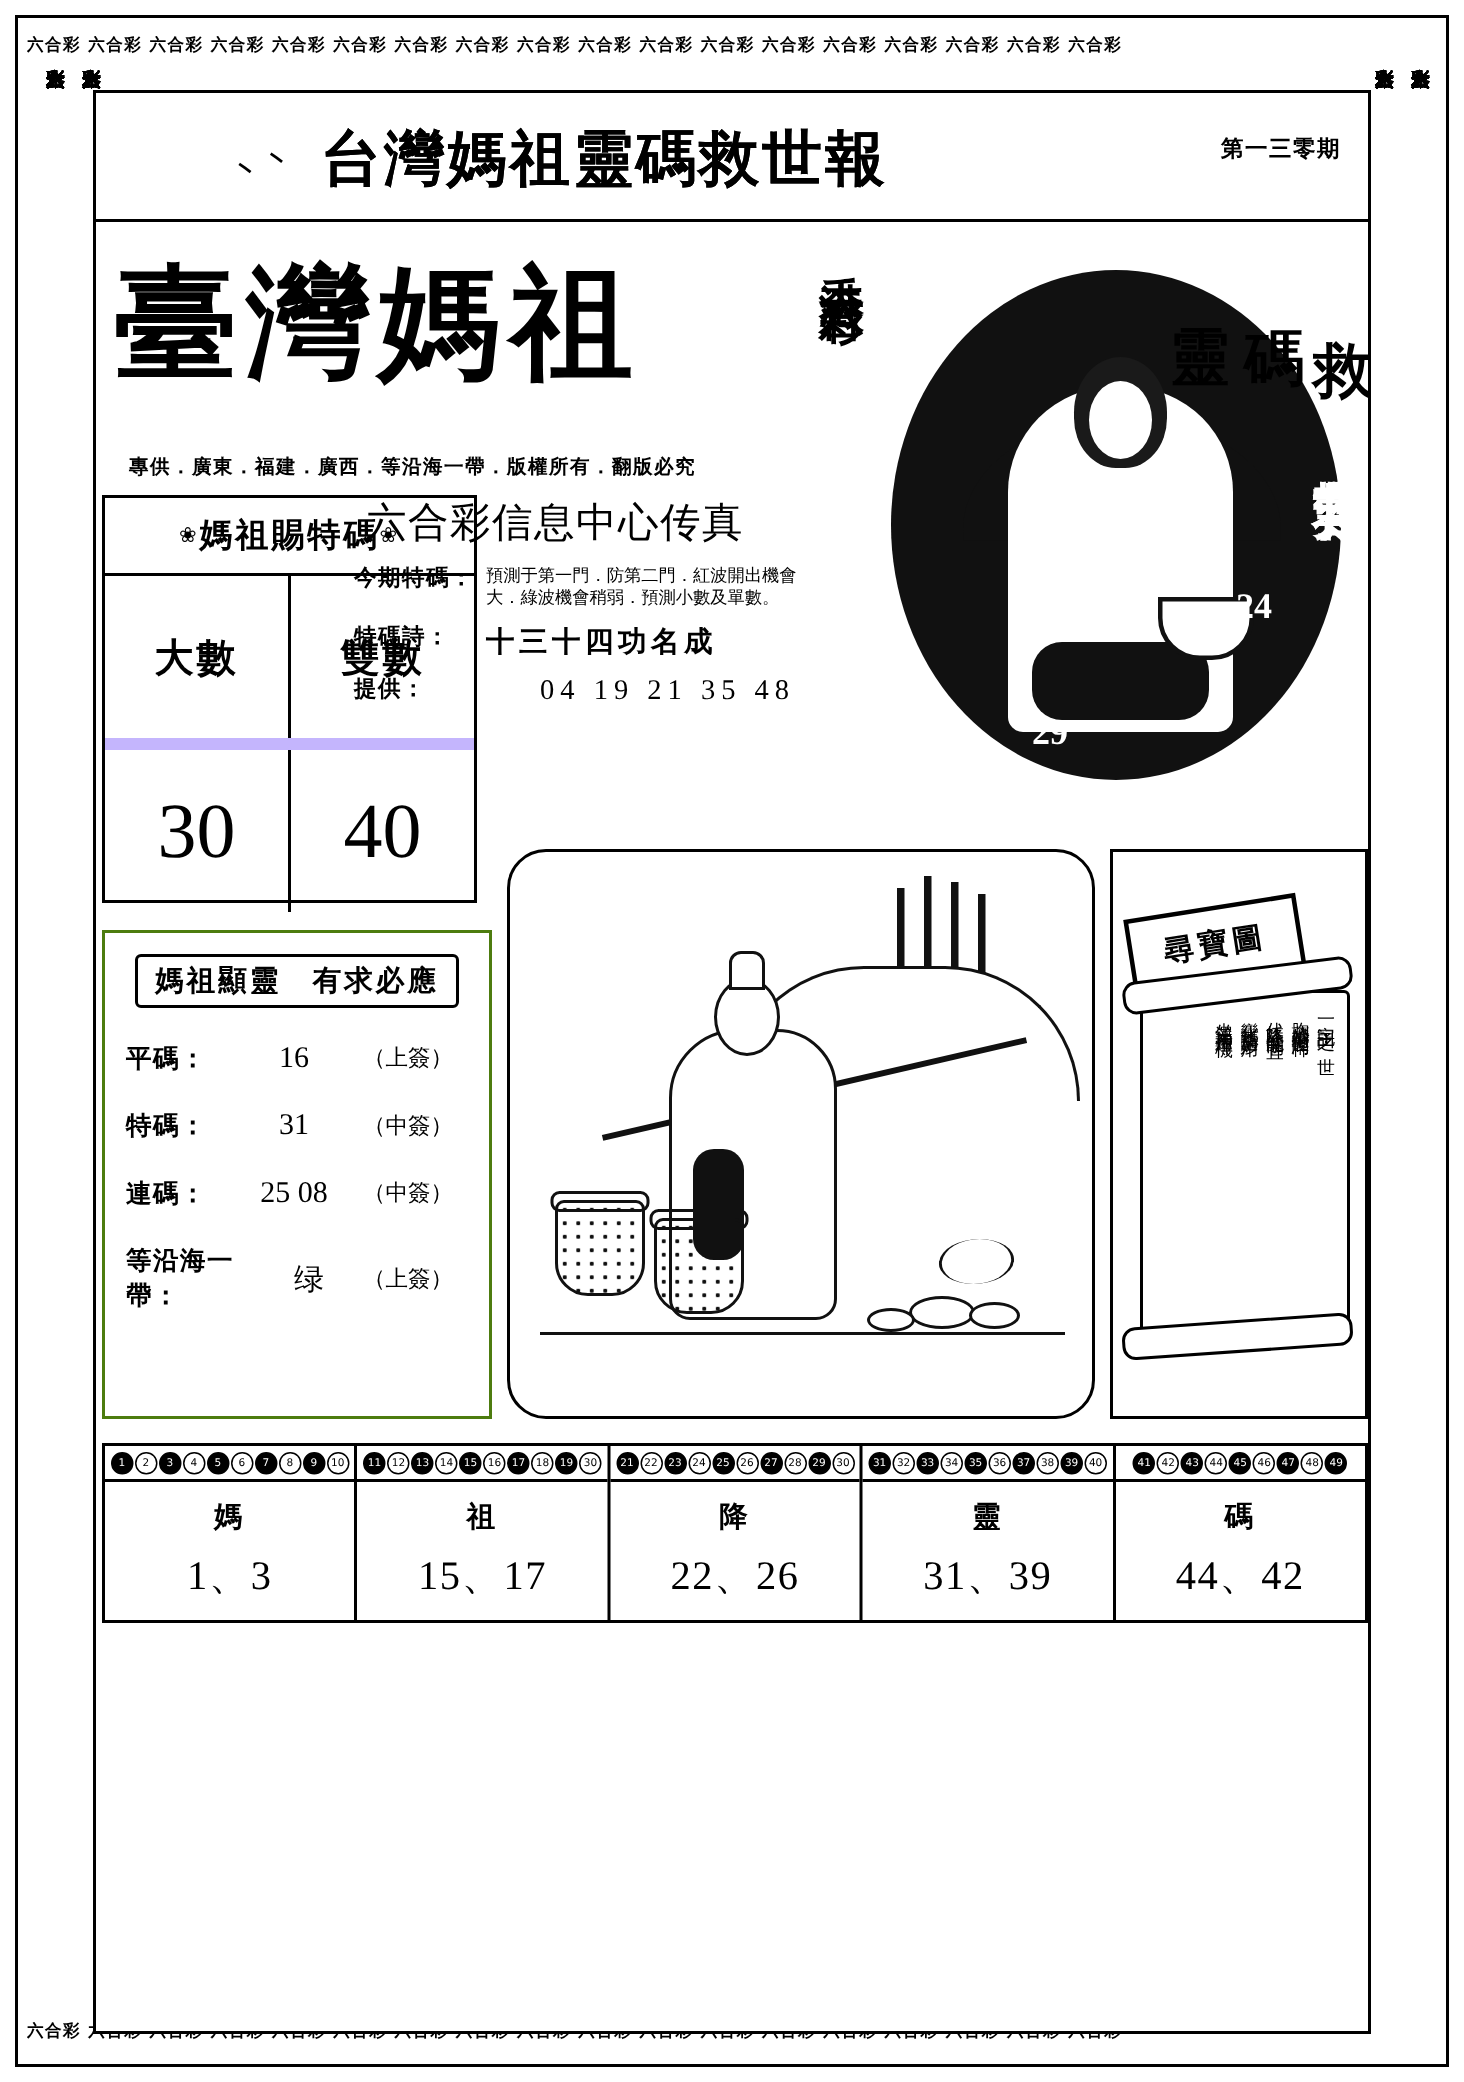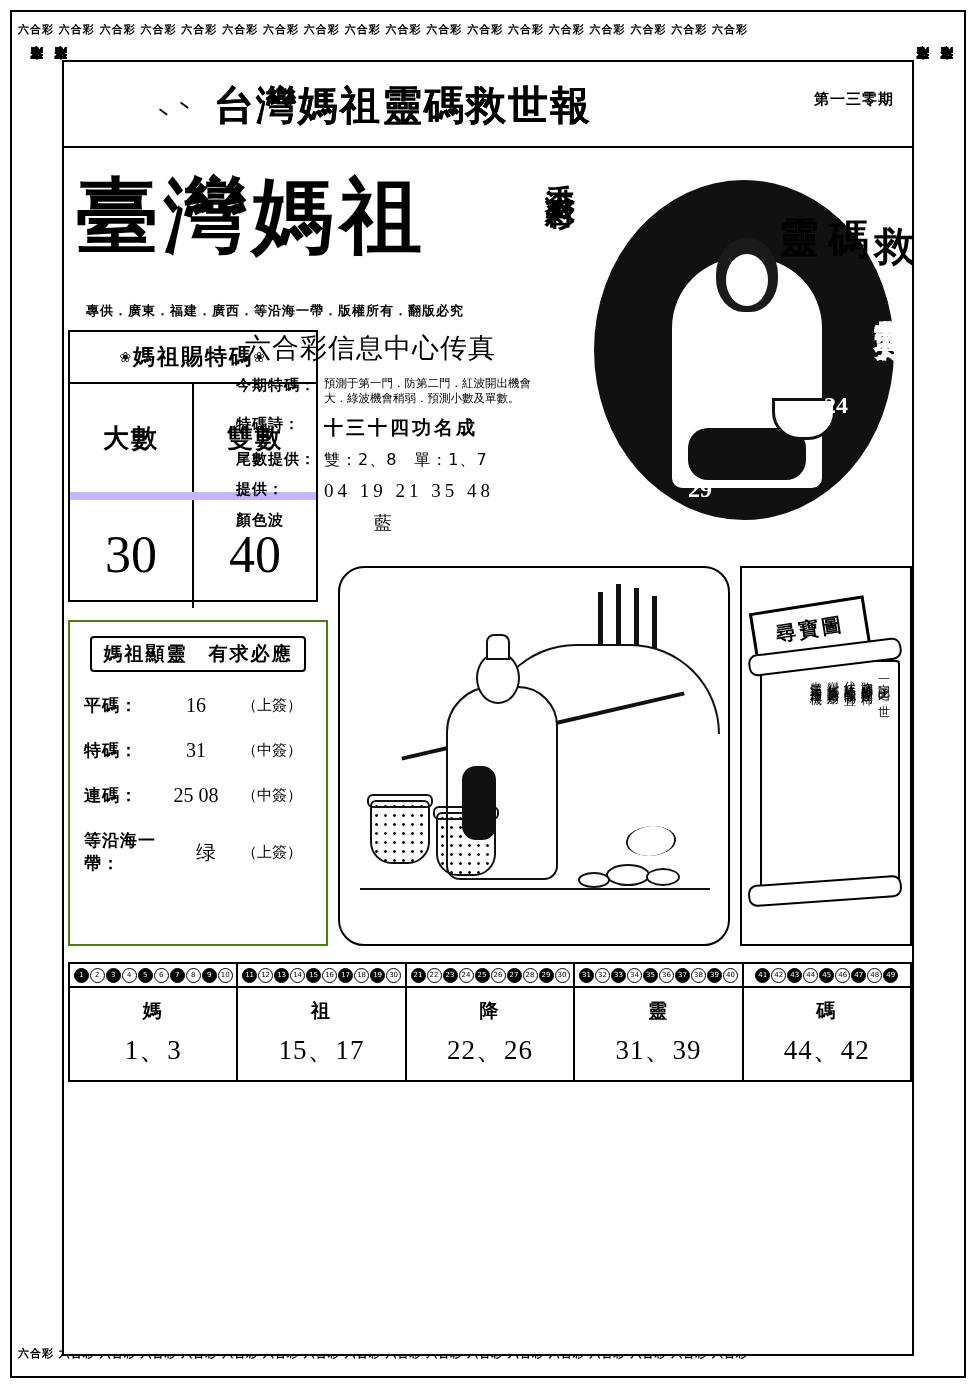--- a/index.html
+++ b/index.html
@@ -46,21 +46,21 @@
   
   .infocenter{position:absolute;left:236px;top:330px;width:340px;height:260px;}
   .ic-title{font-size:27px;font-weight:normal;letter-spacing:1px;margin-left:8px;}
   .ic-rows{margin-top:10px;font-size:15px;}
   .ic-row{display:flex;margin-bottom:9px;align-items:flex-start;}
   .ic-label{width:88px;font-weight:bold;font-size:15px;letter-spacing:1px;flex:none;}
   .ic-val{font-size:15px;}
   .ic-forecast{font-size:11.5px;line-height:15px;letter-spacing:0px;}
   .ic-poem{font-size:19px;letter-spacing:3px;font-weight:bold;}
   .ic-tail{font-size:16px;letter-spacing:1px;}
-  .ic-provide{font-size:19px;letter-spacing:4px;font-family:"Liberation Serif",serif;}
+  .ic-provide{font-size:19px;letter-spacing:4px;font-family:"Liberation Serif",serif;margin-left:36px;}
   .ic-color{font-size:18px;margin-left:50px;}
 
   
   .deity{position:absolute;left:576px;top:158px;width:336px;height:400px;overflow:hidden;}
   .deity-oval{position:absolute;left:18px;top:22px;width:300px;height:340px;border-radius:50%;background:#111;}
   .deity-body{position:absolute;left:96px;top:100px;width:150px;height:230px;background:#fff;border-radius:70px 70px 10px 10px;}
   .deity-head{position:absolute;left:140px;top:80px;width:62px;height:74px;background:#1a1a1a;border-radius:50% 50% 45% 45%;}
   .deity-face{position:absolute;left:150px;top:96px;width:42px;height:52px;background:#fff;border-radius:50%;}
   .deity-arc{position:absolute;left:66px;top:120px;width:212px;height:150px;border-radius:50%;background:#111;clip-path:polygon(0 0,100% 0,100% 55%,0 55%);}
   .deity-lap{position:absolute;left:112px;top:270px;width:118px;height:52px;background:#111;border-radius:20px;}
@@ -171,30 +171,22 @@
     <div class="ic-rows">
       <div class="ic-row">
         <div class="ic-label">今期特碼：</div>
         <div class="ic-val ic-forecast" style="width:218px">預測于第一門．防第二門．紅波開出機會大．綠波機會稍弱．預測小數及單數。</div>
       </div>
       <div class="ic-row">
         <div class="ic-label">特碼詩：</div>
         <div class="ic-val ic-poem">十三十四功名成</div>
       </div>
       <div class="ic-row">
-        <div class="ic-label">尾數提供：</div>
-        <div class="ic-val ic-tail">雙：2、8　單：1、7</div>
-      </div>
-      <div class="ic-row">
         <div class="ic-label">提供：</div>
         <div class="ic-val ic-provide">04 19 21 35  48</div>
-      </div>
-      <div class="ic-row">
-        <div class="ic-label">顏色波</div>
-        <div class="ic-val ic-color">藍</div>
       </div>
     </div>
   </div>
 
   <div class="deity">
     <div class="deity-oval"></div>
     <div class="deity-arc"></div>
     <div class="deity-body"></div>
     <div class="deity-head"></div>
     <div class="deity-face"></div>

